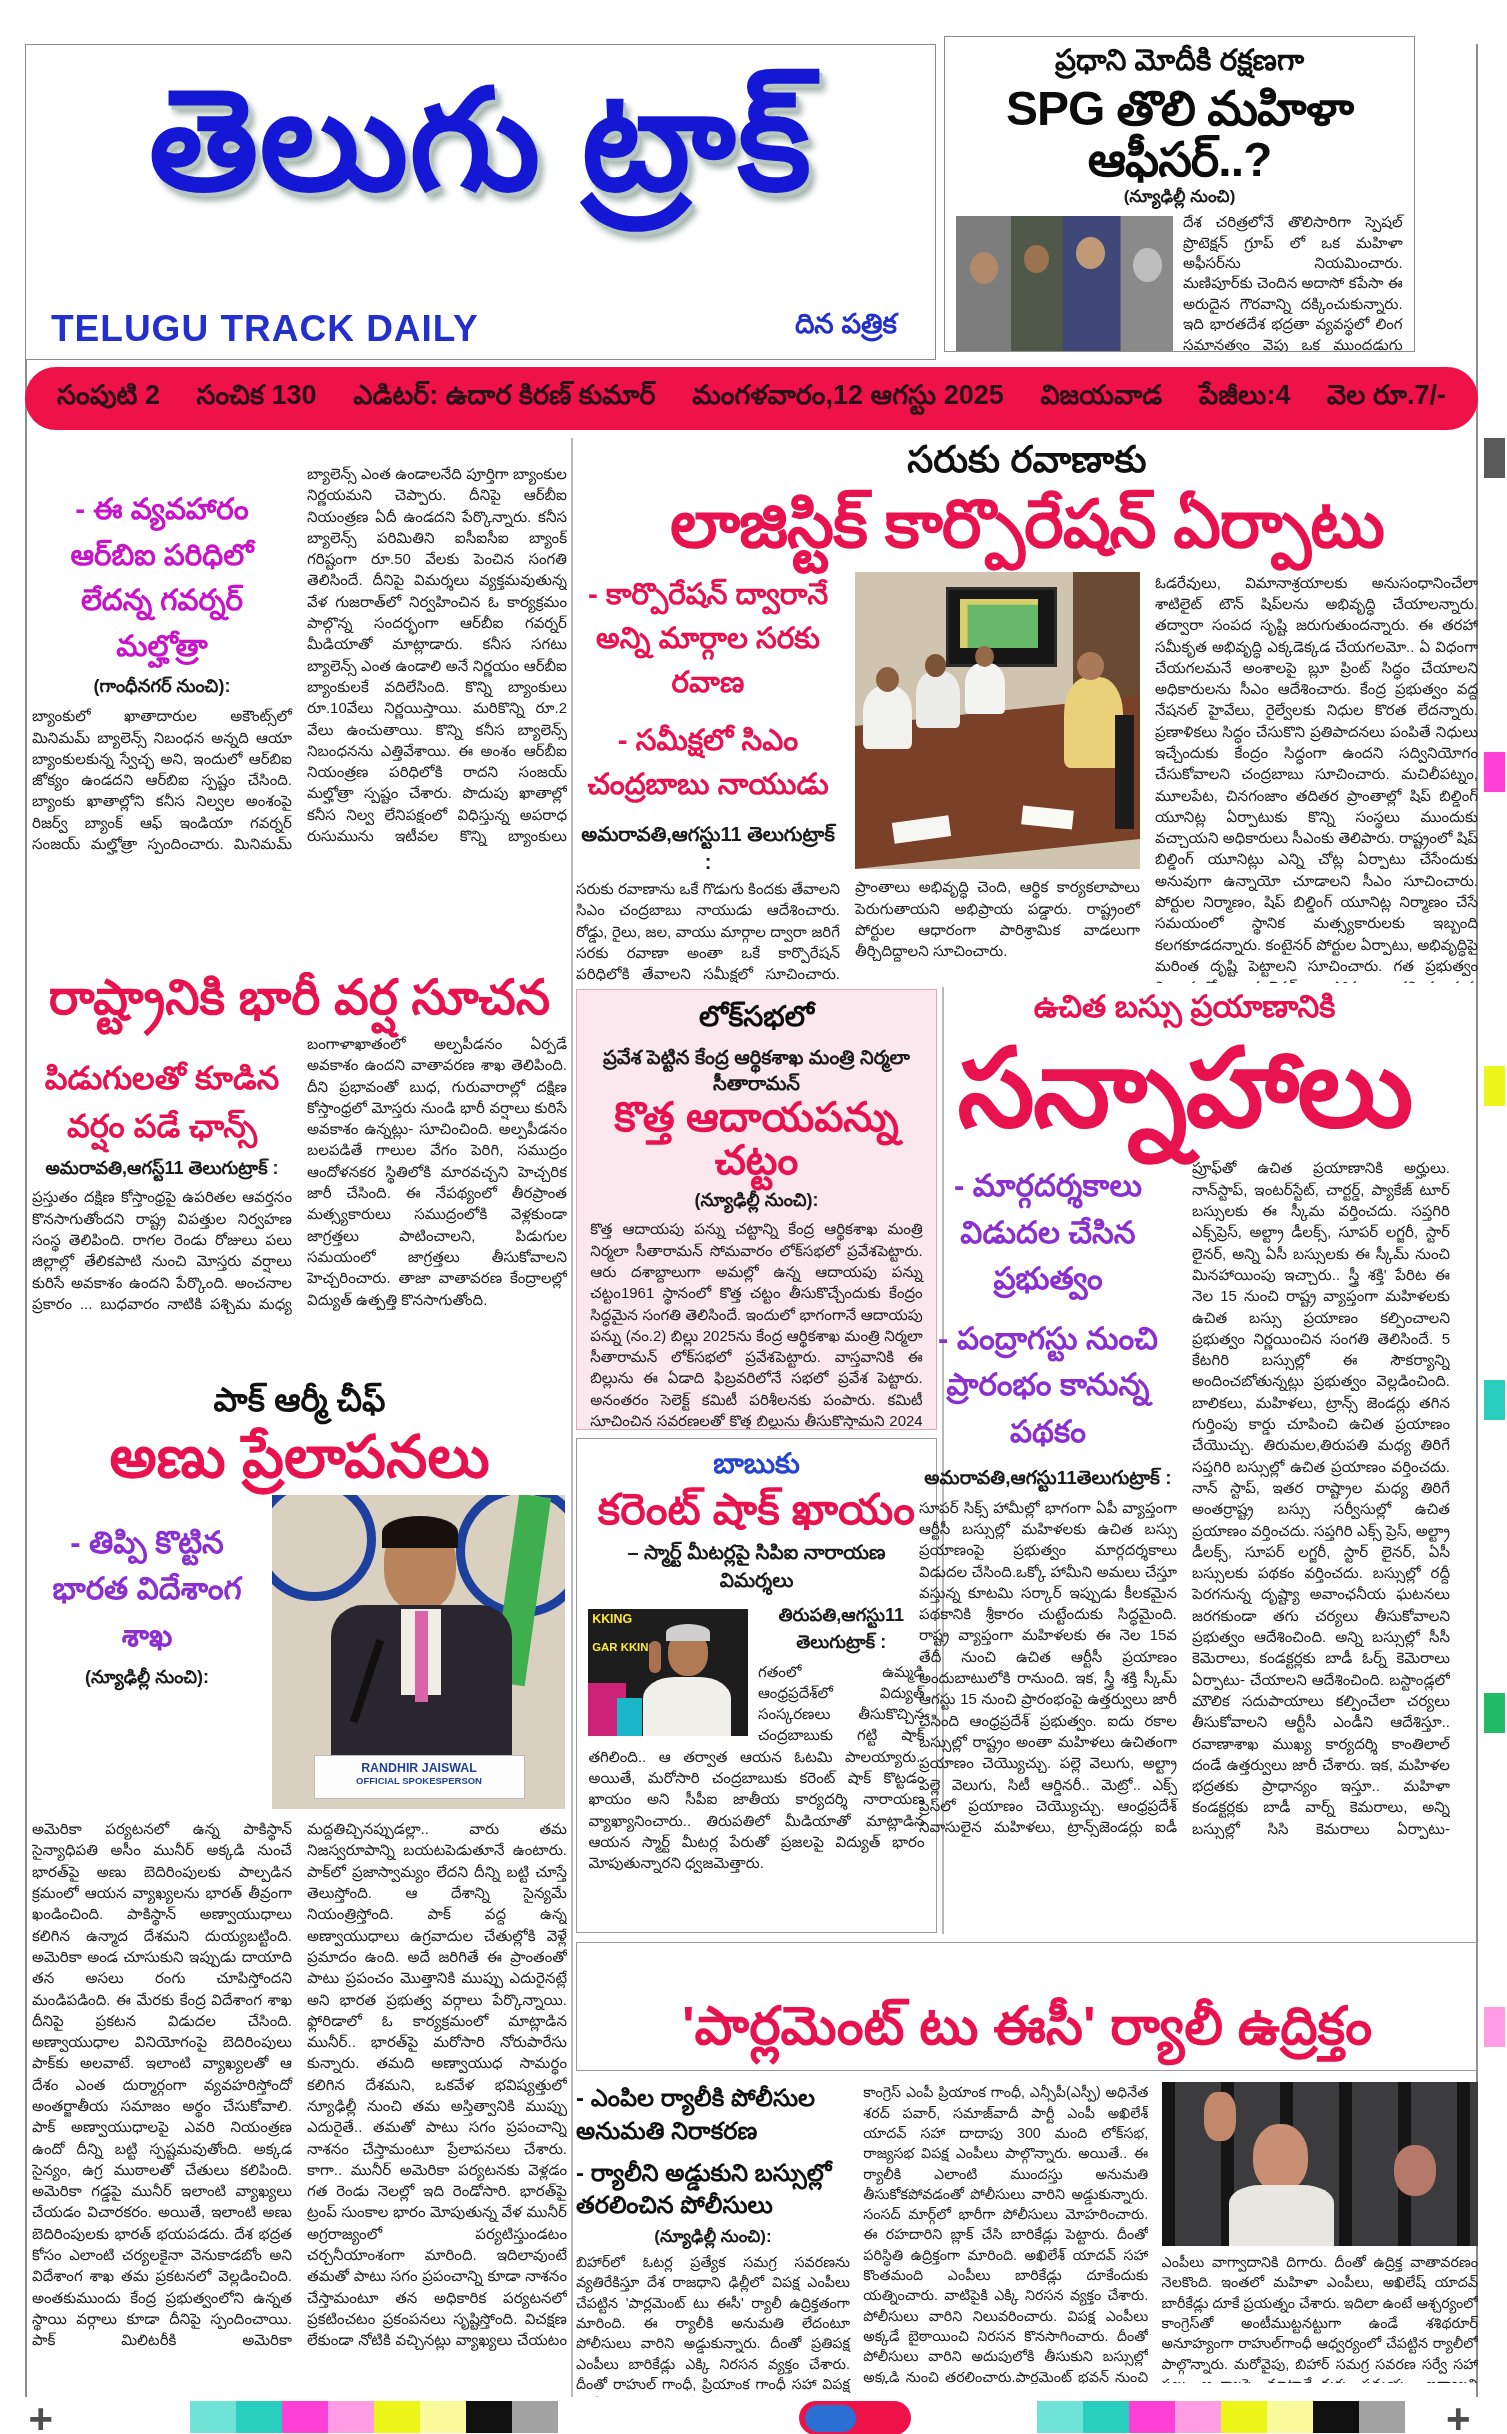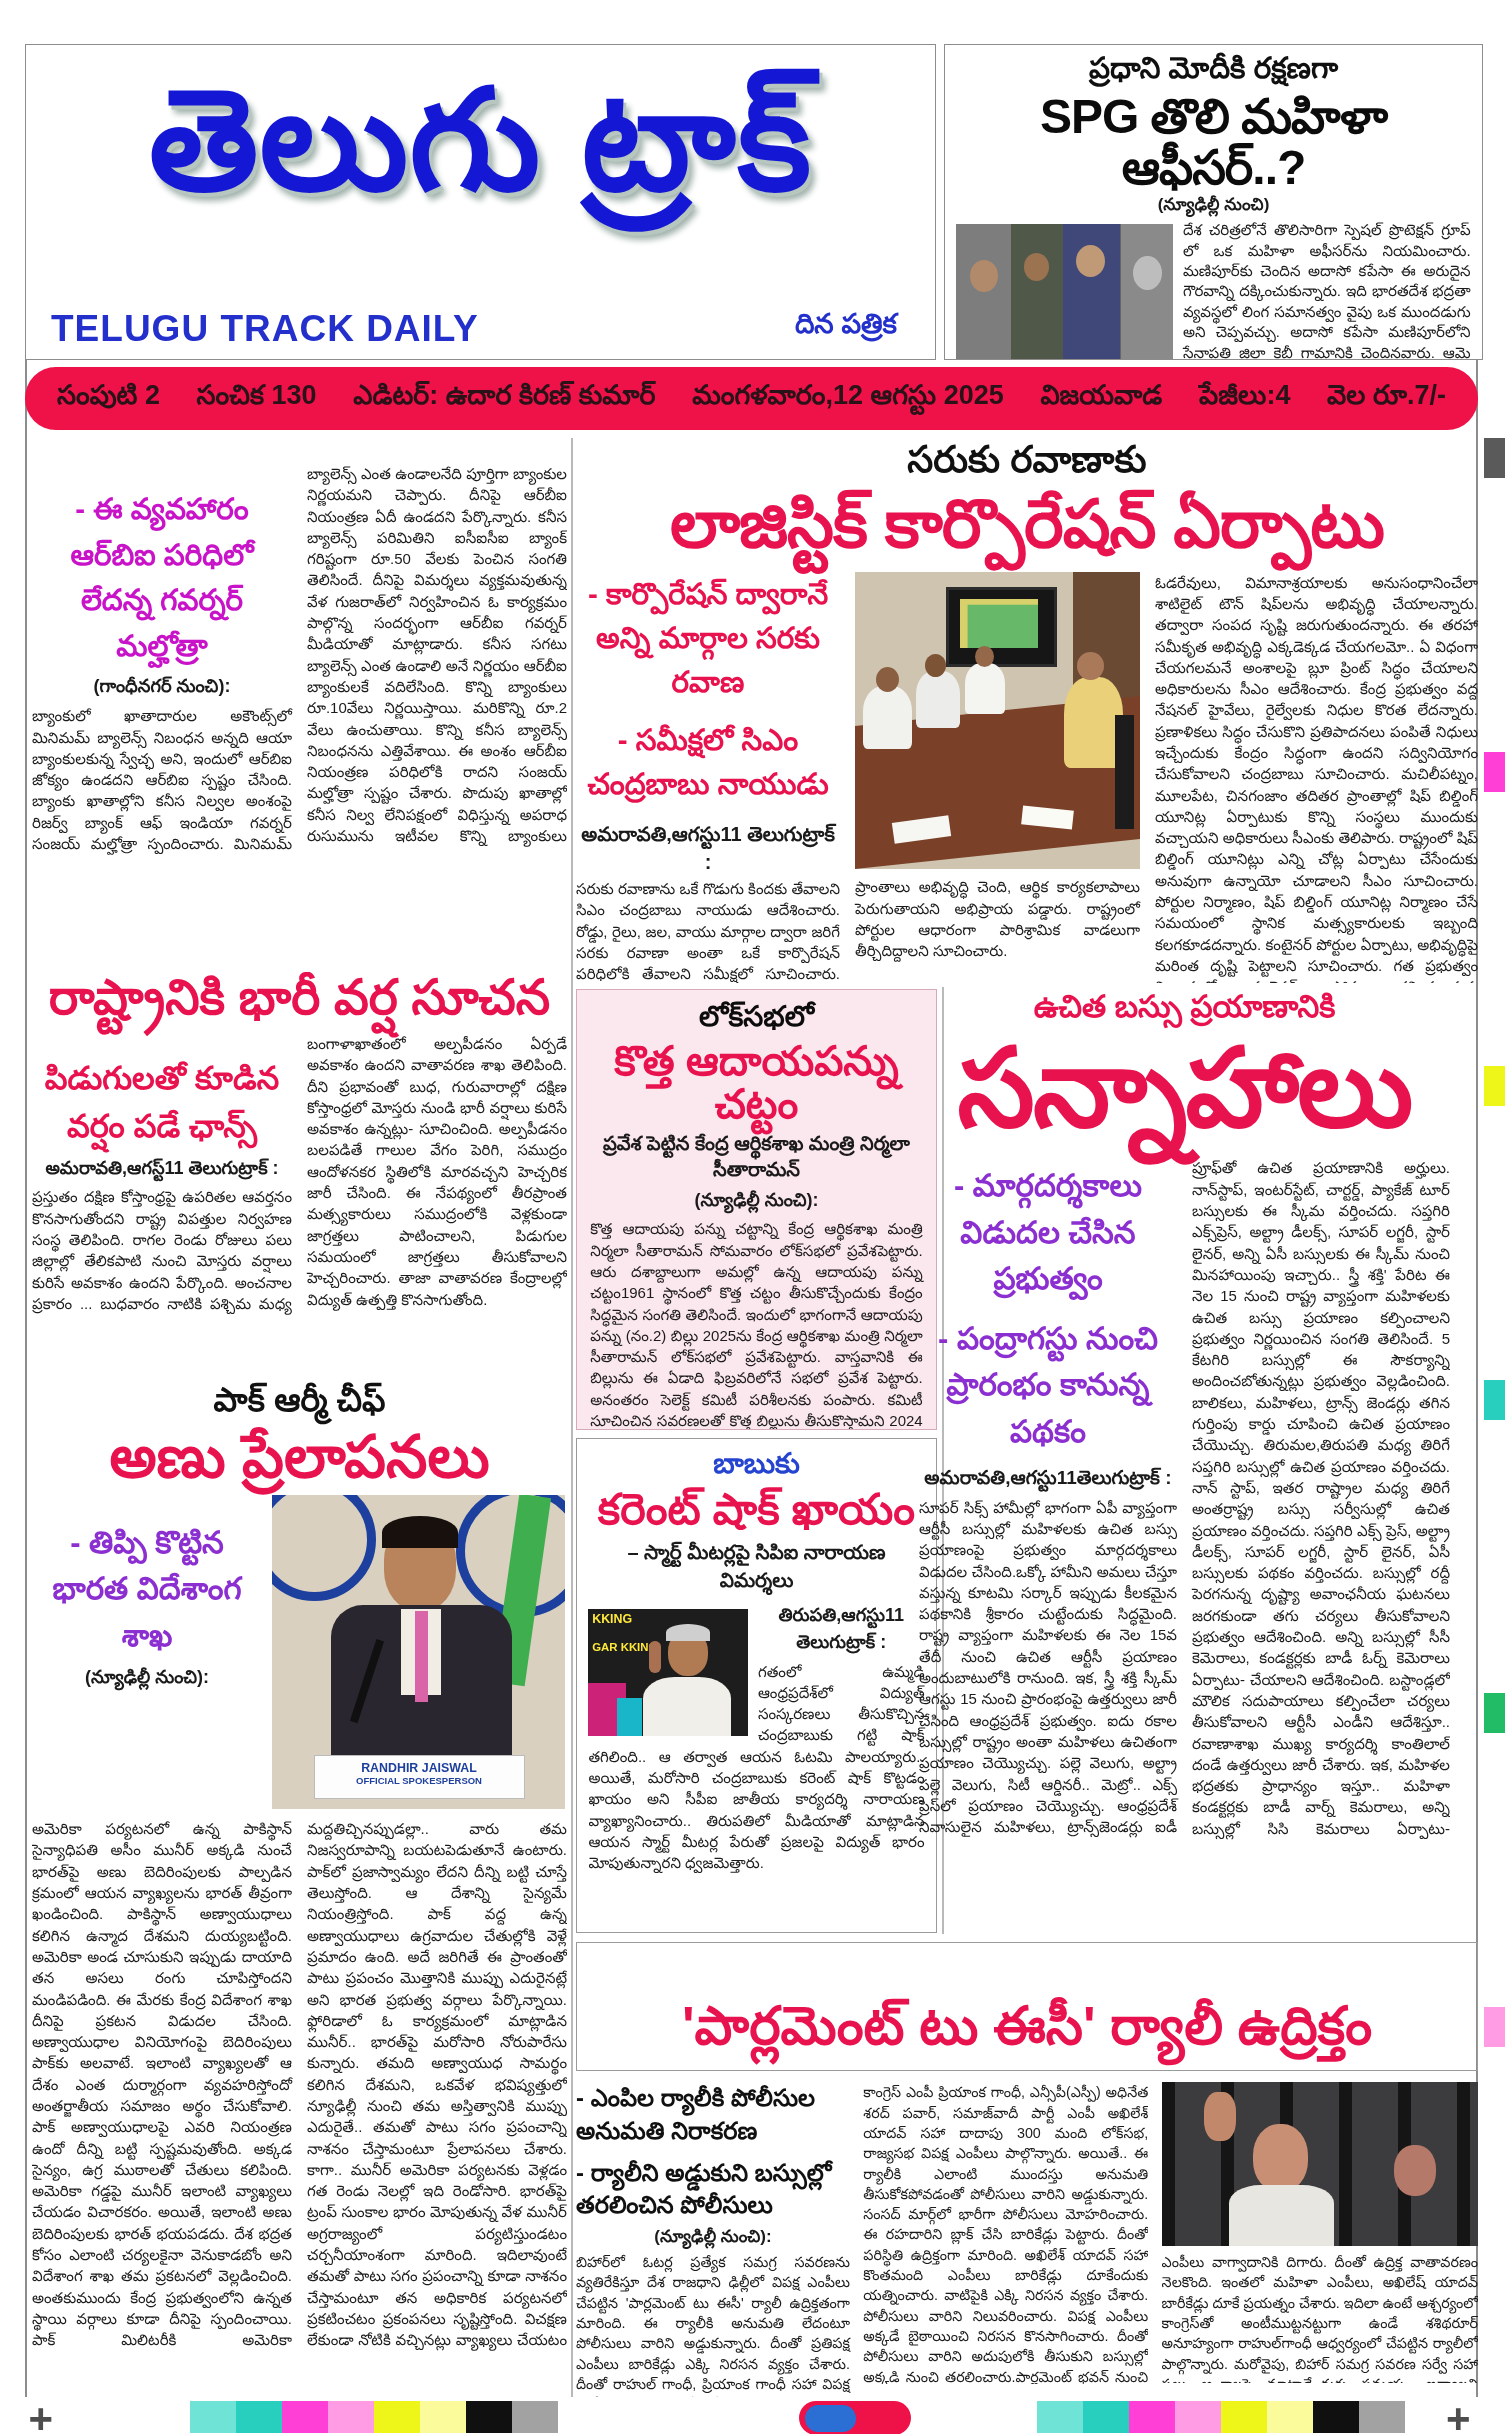--- a/index.html
+++ b/index.html
@@ -11,21 +11,21 @@
   .just{text-align:justify;}
   .bold{font-weight:bold;}
   
   #masthead{left:25px;top:44px;width:911px;height:316px;overflow:hidden;}
   #logo{margin-top:21px;font-size:141px;line-height:1.05;font-weight:bold;color:#1418d4;
         letter-spacing:1px;text-align:center;
         text-shadow:2.9px 3.8px 0 #b7c7c0,5.7px 7.6px 6.7px #9fb0aa;}
   #mast-en{position:absolute;left:25px;bottom:9.5px;font-size:37px;font-weight:bold;color:#2330cc;letter-spacing:1px;}
   #mast-tag{position:absolute;right:38px;bottom:13.3px;font-size:27.6px;font-weight:bold;color:#2330cc;}
   
-  #spg{left:944px;top:44px;width:539px;height:316px;padding:5.7px 11.4px;overflow:hidden;}
+  #spg{left:944px;top:36px;width:471px;height:316px;padding:5.7px 11.4px;overflow:hidden;}
   .spg-kicker{font-size:29.5px;font-weight:bold;color:#101010;}
   .spg-head{font-size:48px;font-weight:bold;color:#0c0c0c;line-height:1.06;letter-spacing:-1px;}
   .spg-date{font-size:17px;font-weight:bold;margin:1.9px 0 1.9px;}
   .spg-photo{float:left;width:217px;height:143px;margin:3.8px 9.5px 1.9px 0;position:relative;overflow:hidden;background:#666;}
   .spg-body{font-size:15px;line-height:1.36;}
   .pcell{position:absolute;top:0;height:100%;}
   .head-dot{position:absolute;border-radius:50%;}
   
   #datebar{left:25px;top:367px;width:1453px;height:63px;background:#ee1248;border-radius:31px;
            display:flex;align-items:center;justify-content:space-between;padding:16px 32px;box-sizing:border-box;
@@ -215,22 +215,22 @@
         <div class="body-t" style="margin-top:7.6px;">ప్రాంతాలు అభివృద్ధి చెంది, ఆర్థిక కార్యకలాపాలు పెరుగుతాయని అభిప్రాయ పడ్డారు. రాష్ట్రంలో పోర్టుల ఆధారంగా పారిశ్రామిక వాడలుగా తీర్చిదిద్దాలని సూచించారు.</div>
       </div>
       <div id="logi-c">
         <div class="body-t" style="height:487px;overflow:hidden;">ఓడరేవులు, విమానాశ్రయాలకు అనుసంధానించేలా శాటిలైట్ టౌన్ షిప్‌లను అభివృద్ధి చేయాలన్నారు. తద్వారా సంపద సృష్టి జరుగుతుందన్నారు. ఈ తరహా సమీకృత అభివృద్ధి ఎక్కడెక్కడ చేయగలమో.. ఏ విధంగా చేయగలమనే అంశాలపై బ్లూ ప్రింట్ సిద్ధం చేయాలని అధికారులను సీఎం ఆదేశించారు. కేంద్ర ప్రభుత్వం వద్ద నేషనల్ హైవేలు, రైల్వేలకు నిధుల కొరత లేదన్నారు. ప్రణాళికలు సిద్ధం చేసుకొని ప్రతిపాదనలు పంపితే నిధులు ఇచ్చేందుకు కేంద్రం సిద్ధంగా ఉందని సద్వినియోగం చేసుకోవాలని చంద్రబాబు సూచించారు. మచిలీపట్నం, మూలపేట, చినగంజాం తదితర ప్రాంతాల్లో షిప్ బిల్డింగ్ యూనిట్ల ఏర్పాటుకు కొన్ని సంస్థలు ముందుకు వచ్చాయని అధికారులు సీఎంకు తెలిపారు. రాష్ట్రంలో షిప్ బిల్డింగ్ యూనిట్లు ఎన్ని చోట్ల ఏర్పాటు చేసేందుకు అనువుగా ఉన్నాయో చూడాలని సీఎం సూచించారు. పోర్టుల నిర్మాణం, షిప్ బిల్డింగ్ యూనిట్ల నిర్మాణం చేసే సమయంలో స్థానిక మత్స్యకారులకు ఇబ్బంది కలగకూడదన్నారు. కంటైనర్ పోర్టుల ఏర్పాటు, అభివృద్ధిపై మరింత దృష్టి పెట్టాలని సూచించారు. గత ప్రభుత్వం నిర్వాకంతో కంటైనర్ పోర్టు తమిళనాడుకు వెళ్లిపోయిందని.. అలాంటి పరిస్థితులు రాకూడదని సీఎం అన్నారు.</div>
       </div>
     </div>
   </div>
 
   <div class="abs" id="art-tax">
     <div class="ctr head-black" style="font-size:28.5px;">లోక్‌సభలో</div>
+    <div class="ctr bold" style="font-size:19.5px;margin-top:5.7px;line-height:1.3;">ప్రవేశ పెట్టిన కేంద్ర ఆర్థికశాఖ మంత్రి నిర్మలా సీతారామన్</div>
     <div class="ctr head-red" style="font-size:41px;line-height:1.05;">కొత్త ఆదాయపన్ను చట్టం</div>
-    <div class="ctr bold" style="font-size:19.5px;margin-top:5.7px;line-height:1.3;">ప్రవేశ పెట్టిన కేంద్ర ఆర్థికశాఖ మంత్రి నిర్మలా సీతారామన్</div>
     <div class="dl">(న్యూఢిల్లీ నుంచి):</div>
     <div class="body-t" style="font-size:15px;">కొత్త ఆదాయపు పన్ను చట్టాన్ని కేంద్ర ఆర్థికశాఖ మంత్రి నిర్మలా సీతారామన్ సోమవారం లోక్‌సభలో ప్రవేశపెట్టారు. ఆరు దశాబ్దాలుగా అమల్లో ఉన్న ఆదాయపు పన్ను చట్టం1961 స్థానంలో కొత్త చట్టం తీసుకొచ్చేందుకు కేంద్రం సిద్ధమైన సంగతి తెలిసిందే. ఇందులో భాగంగానే ఆదాయపు పన్ను (నం.2) బిల్లు 2025ను కేంద్ర ఆర్థికశాఖ మంత్రి నిర్మలా సీతారామన్ లోక్‌సభలో ప్రవేశపెట్టారు. వాస్తవానికి ఈ బిల్లును ఈ ఏడాది ఫిబ్రవరిలోనే సభలో ప్రవేశ పెట్టారు. అనంతరం సెలెక్ట్ కమిటీ పరిశీలనకు పంపారు. కమిటీ సూచించిన సవరణలతో కొత్త బిల్లును తీసుకొస్తామని 2024 జులై బడ్జెట్‌లో ప్రభుత్వం పేర్కొంది. ఆ మేరకు కొత్త బిల్లును రూపొందించారు.</div>
   </div>
 
   <div class="abs" id="art-shock">
     <div class="ctr kick-blue" style="font-size:28.5px;">బాబుకు</div>
     <div class="ctr head-red" style="font-size:43px;line-height:1.05;">కరెంట్ షాక్ ఖాయం</div>
     <div class="ctr bold" style="font-size:20px;margin:9.5px 0 7.6px;">– స్మార్ట్ మీటర్లపై సిపిఐ నారాయణ విమర్శలు</div>
     <div class="photo-naray">
       <div class="abs" style="left:3.8px;top:3.8px;color:#ffe93a;font-size:12.4px;font-weight:bold;">KKING</div>

